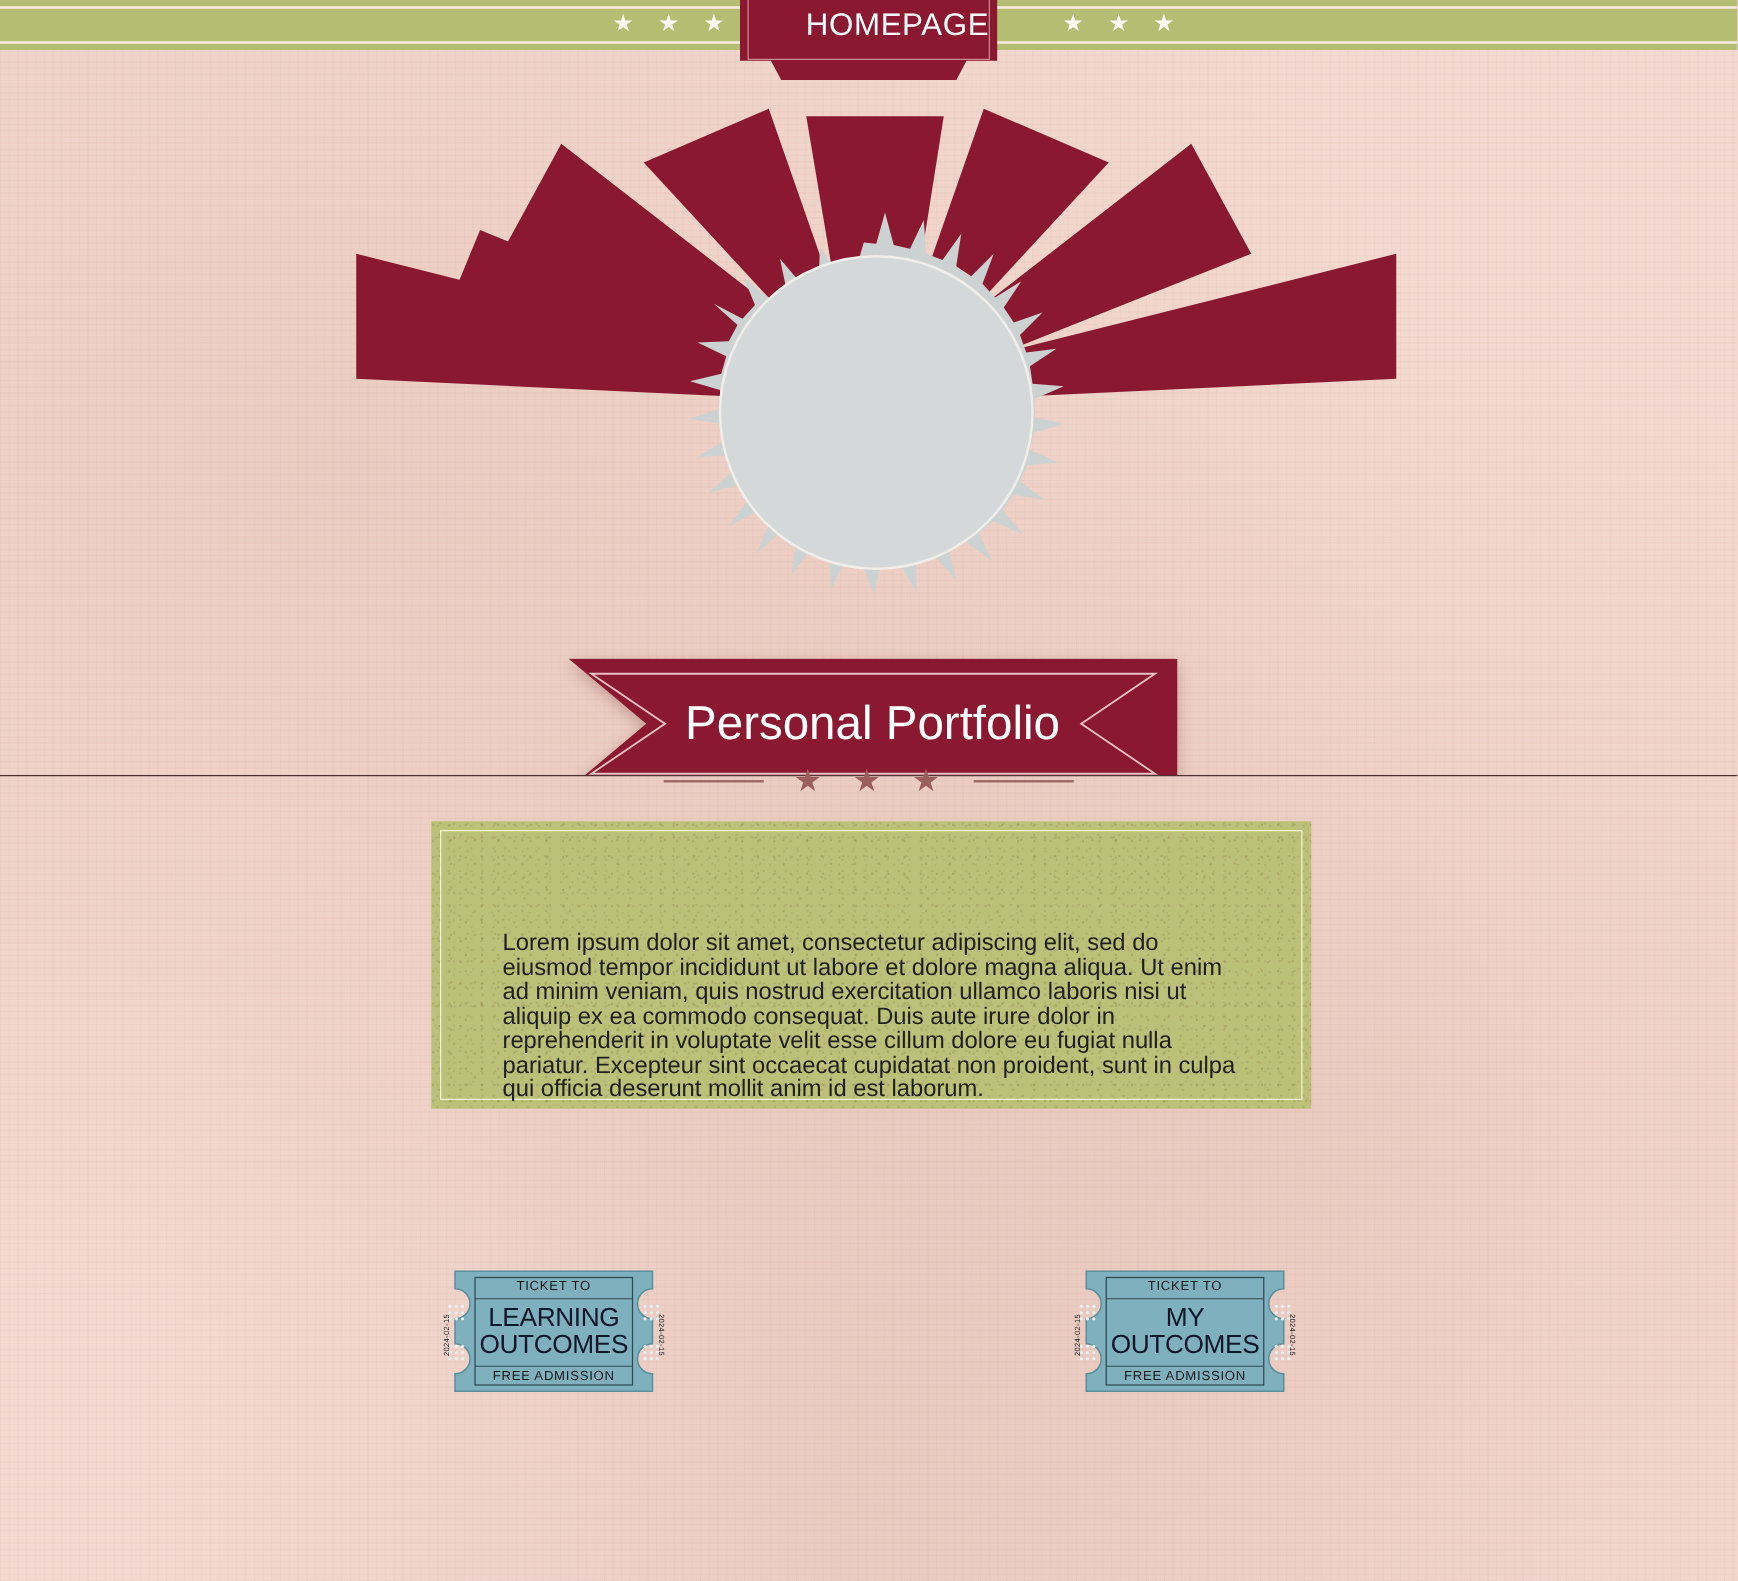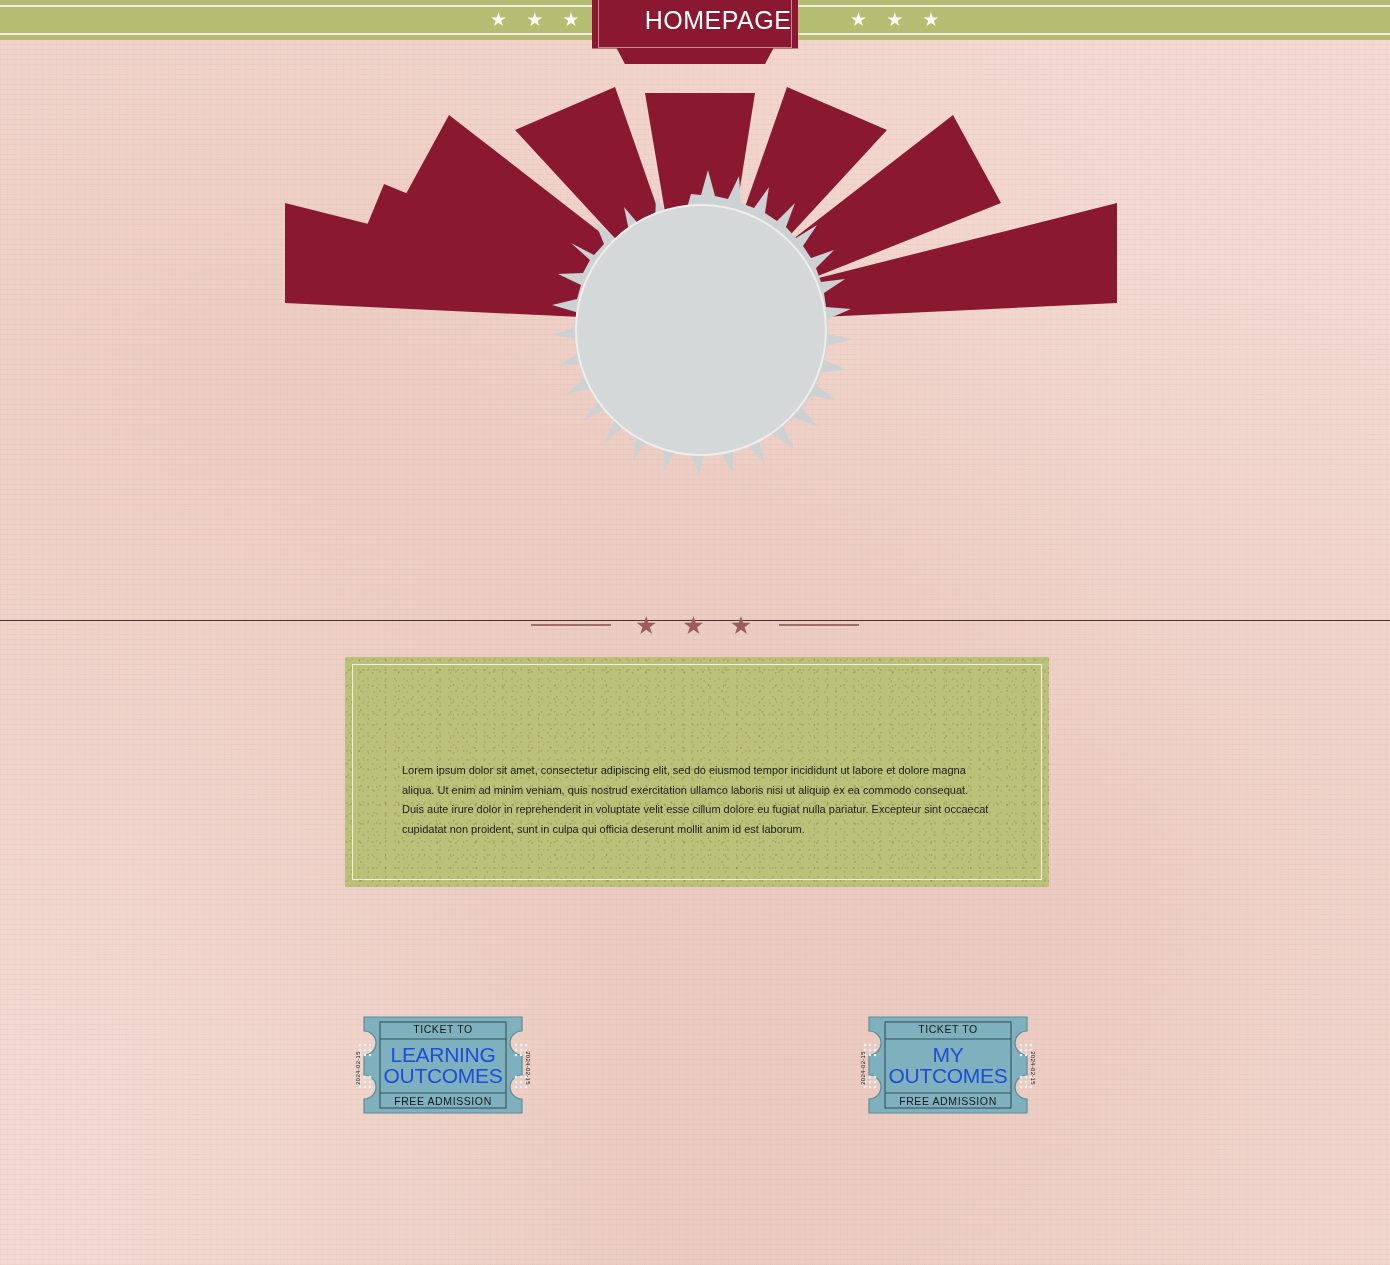--- a/index.html
+++ b/index.html
@@ -197,24 +197,23 @@
     color: #fff;
     font-size: 20px;
     z-index: 2;
   }
   .about-body {
     position: absolute;
     top: 88px;
     left: 57px;
     width: 590px;
     color: #20201c;
-    font-size: 11px;
+    font-size: 19px;
     line-height: 19.5px;
     text-align: left;
-    margin-top: 16px;
   }
 
   
   .ticket {
     position: absolute;
     width: 186px;
     height: 100px;
     z-index: 6;
     cursor: pointer;
   }
@@ -234,21 +233,21 @@
     pointer-events: none;
   }
   .t-small {
     font-size: 10.5px;
     color: #14171a;
     letter-spacing: 0.6px;
     font-weight: 400;
   }
   .t-main {
     font-size: 21px;
-    color: #1d4ed8;
+    color: #0f172a;
     line-height: 21px;
     text-align: center;
     letter-spacing: -0.3px;
   }
   .t-side {
     position: absolute;
     font-size: 6px;
     color: #16191c;
     letter-spacing: 0.3px;
     white-space: nowrap;
@@ -288,20 +287,28 @@
     <g transform="translate(701,290)">
       <g fill="#ccd1d2">
 
         <path d="M0,-135 L7,-160 L14,-134 L27,-131 L38,-154 L40,-127 L53,-122 L68,-143 L64,-117 L76,-109 L94,-127 L85,-103 L95,-92 L116,-105 L102,-84 L110,-72 L133,-80 L115,-62 L120,-48 L144,-51 L123,-37 L125,-23 L150,-21 L127,-11 L127,4 L151,9 L126,16 L123,30 L146,40 L121,42 L115,55 L135,70 L110,66 L101,78 L117,97 L93,87 L82,97 L93,119 L71,103 L58,110 L64,134 L46,114 L32,118 L32,143 L18,120 L4,121 L-2,145 L-11,121 L-25,118 L-36,141 L-38,115 L-52,109 L-68,130 L-64,104 L-76,95 L-96,113 L-86,90 L-95,79 L-118,91 L-103,71 L-110,58 L-134,64 L-116,48 L-119,34 L-144,36 L-122,23 L-124,9 L-149,5 L-125,-3 L-125,-18 L-149,-25 L-124,-31 L-120,-45 L-143,-56 L-118,-57 L-111,-70 L-130,-87 L-107,-75 L-97,-86 L-106,-108 L-85,-91 L-72,-99 L-77,-123 L-60,-103 L-46,-108 L-45,-133 L-31,-110 L-17,-112 L-10,-136 Z"></path>
       </g>
     </g>
 
     <circle cx="701" cy="290" r="125" fill="#d4d8d9" stroke="#f0eeea" stroke-width="2"></circle>
   </svg>
 
+  <div class="ribbon-wrap">
+    <svg width="487" height="114" viewBox="0 0 487 114">
+      <polygon points="0,0 487,0 487,104 425,52 487,104 0,104 62,52" fill="#8a1830"></polygon>
+      <polygon points="0,0 487,0 420,52 487,104 0,104 67,52" fill="#8a1830"></polygon>
+      <polygon points="18,12 469,12 410,52 469,92 18,92 77,52" fill="none" stroke="rgba(255,235,235,0.8)" stroke-width="1.5"></polygon>
+      <text x="243" y="64" text-anchor="middle" fill="#ffffff" font-family="Liberation Sans, sans-serif" font-size="38" id="ribbon-title-text">Personal Portfolio</text>
+    </svg>
+  </div>
 </div>
 
 <div class="paper-texture"></div>
 
 <div class="topbar"></div>
 <div class="topbar-stars left">★ ★ ★</div>
 <div class="topbar-stars right">★ ★ ★</div>
 
 <div class="plaque">
   <div class="plaque-inner"></div>

